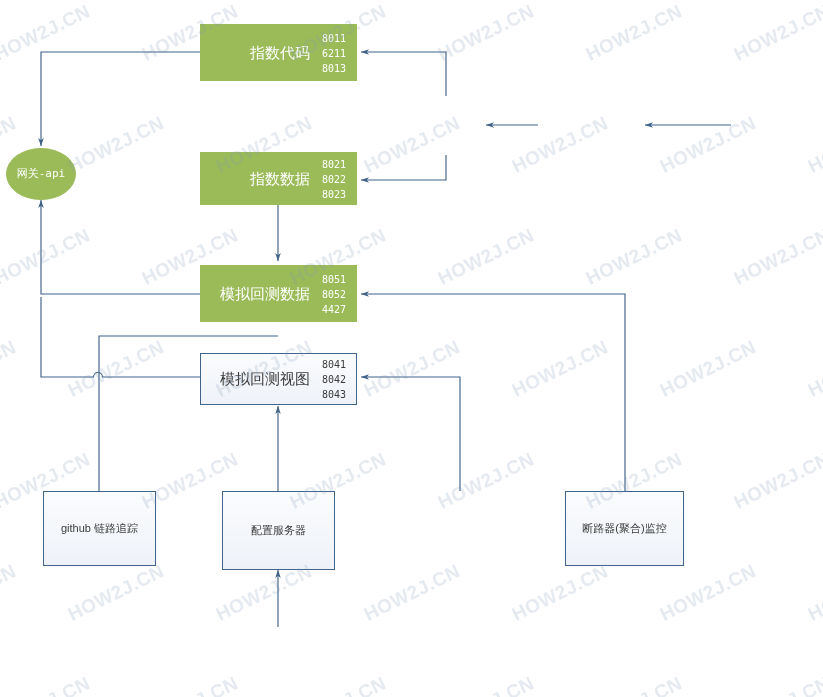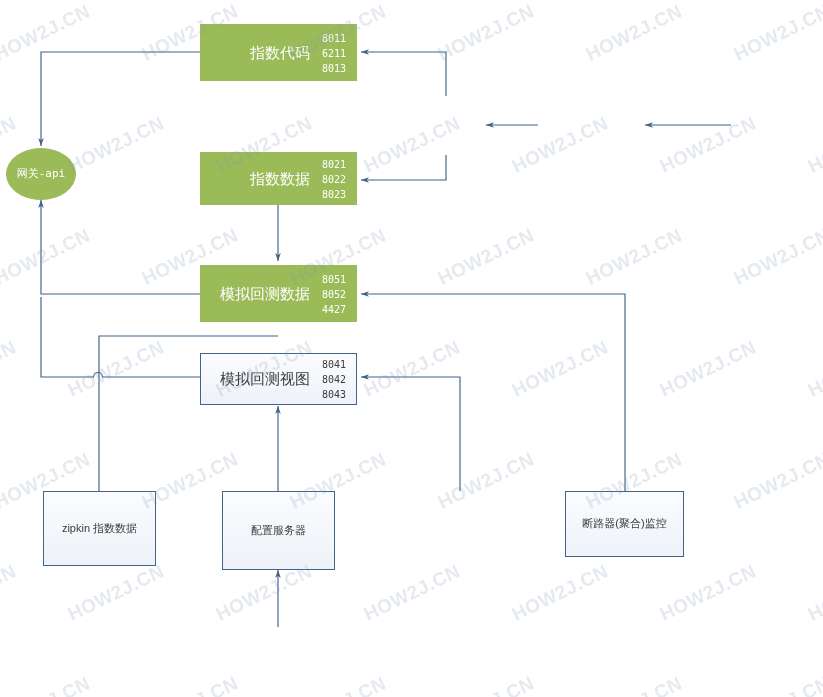--- a/index.html
+++ b/index.html
@@ -216,27 +216,27 @@
     </div>
 
     <div class="node ell-green" style="left:6px;top:148px;width:70px;height:52px;justify-content:center;">
       <span class="lbl lbl-on-green lbl-mono">网关-api</span>
     </div>
 
 
 
 
     <div class="node box-blue" style="left:43px;top:491px;width:113px;height:75px;">
-      <span class="lbl lbl-on-blue">zipkin 指数数据</span>
+      <span class="lbl lbl-on-blue">github 链路追踪</span>
     </div>
 
     <div class="node box-blue" style="left:222px;top:491px;width:113px;height:79px;">
       <span class="lbl lbl-on-blue">配置服务器</span>
     </div>
 
 
-    <div class="node box-blue" style="left:565px;top:491px;width:119px;height:66px;">
+    <div class="node box-blue" style="left:565px;top:491px;width:119px;height:75px;">
       <span class="lbl lbl-on-blue">断路器(聚合)监控</span>
     </div>
 
 
   </div>
 </div>
 
 </body></html>

